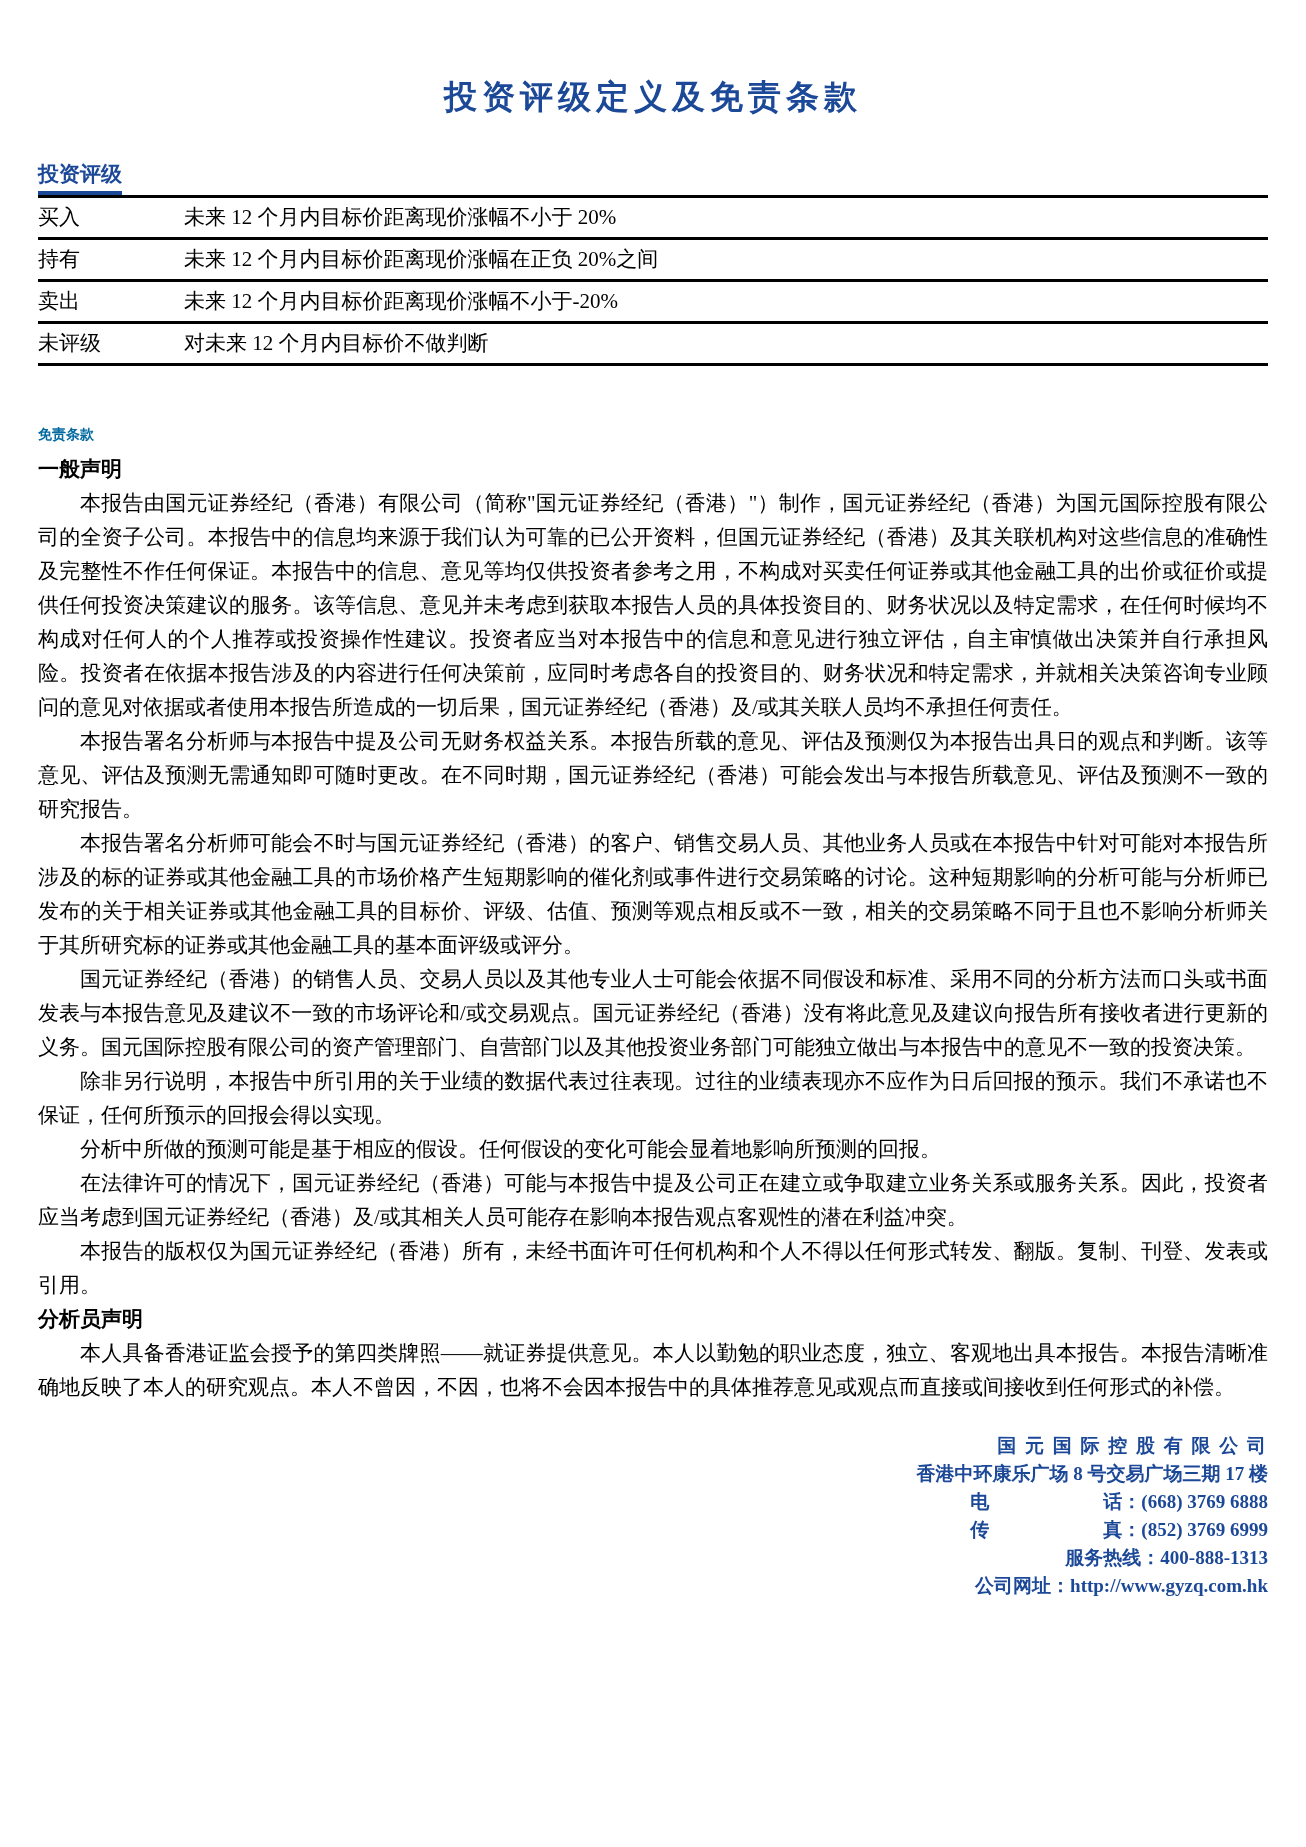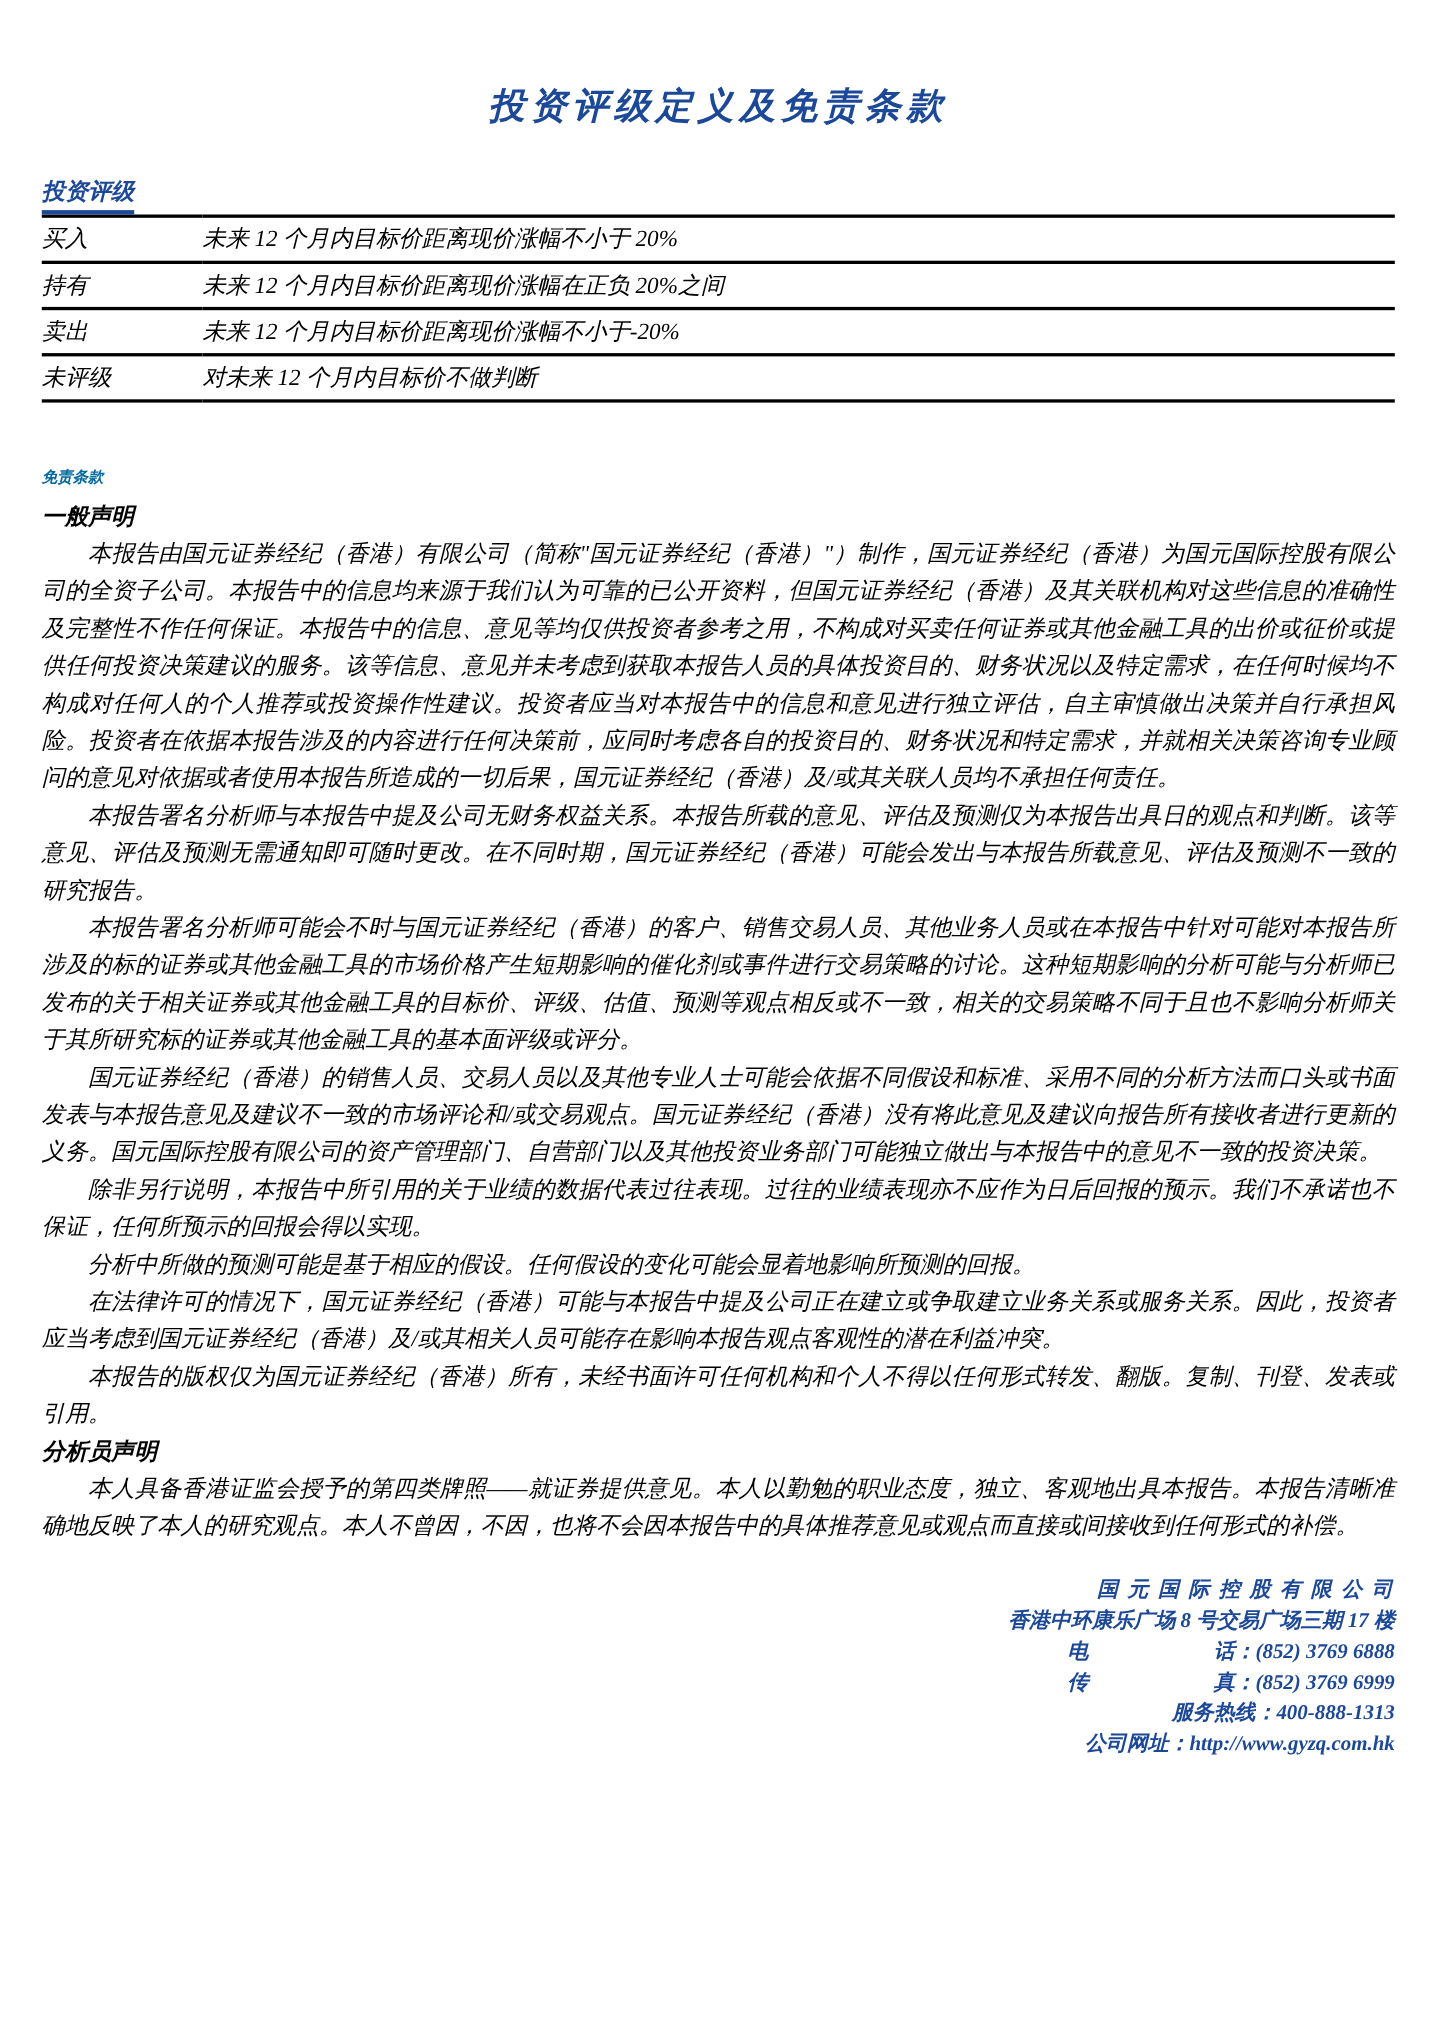--- a/index.html
+++ b/index.html
@@ -1,15 +1,15 @@
 <!DOCTYPE html>
 <html><head>
 <meta charset="utf-8">
 <style>
-  * { margin: 0; padding: 0; box-sizing: border-box; font-style: italic; }
+  * { margin: 0; padding: 0; box-sizing: border-box; }
   html, body { background: #ffffff; }
   body { font-family: "Liberation Serif", "DejaVu Serif", serif; color: #000000; }
   .page {
     position: relative;
     width: 1306px;
     height: 1847px;
     margin: 0 auto;
     background: #ffffff;
     padding: 78px 38px 0 38px;
     overflow: hidden;
@@ -118,19 +118,19 @@
     <p class="para">在法律许可的情况下，国元证券经纪（香港）可能与本报告中提及公司正在建立或争取建立业务关系或服务关系。因此，投资者应当考虑到国元证券经纪（香港）及/或其相关人员可能存在影响本报告观点客观性的潜在利益冲突。</p>
     <p class="para">本报告的版权仅为国元证券经纪（香港）所有，未经书面许可任何机构和个人不得以任何形式转发、翻版。复制、刊登、发表或引用。</p>
 
     <div class="sub-heading">分析员声明</div>
     <p class="para">本人具备香港证监会授予的第四类牌照——就证券提供意见。本人以勤勉的职业态度，独立、客观地出具本报告。本报告清晰准确地反映了本人的研究观点。本人不曾因，不因，也将不会因本报告中的具体推荐意见或观点而直接或间接收到任何形式的补偿。</p>
   </section>
 
   <footer class="company-footer">
     <div class="footer-line footer-company">国 元 国 际 控 股 有 限 公 司</div>
     <div class="footer-line">香港中环康乐广场 8 号交易广场三期 17 楼</div>
-    <div class="footer-line">电　　　　　　话：(852) 3769 6888</div>
+    <div class="footer-line">电　　　　　　话：(668) 3769 6888</div>
     <div class="footer-line">传　　　　　　真：(852) 3769 6999</div>
     <div class="footer-line">服务热线：400-888-1313</div>
     <div class="footer-line">公司网址：http://www.gyzq.com.hk</div>
   </footer>
 
 </div>
 
 </body></html>

